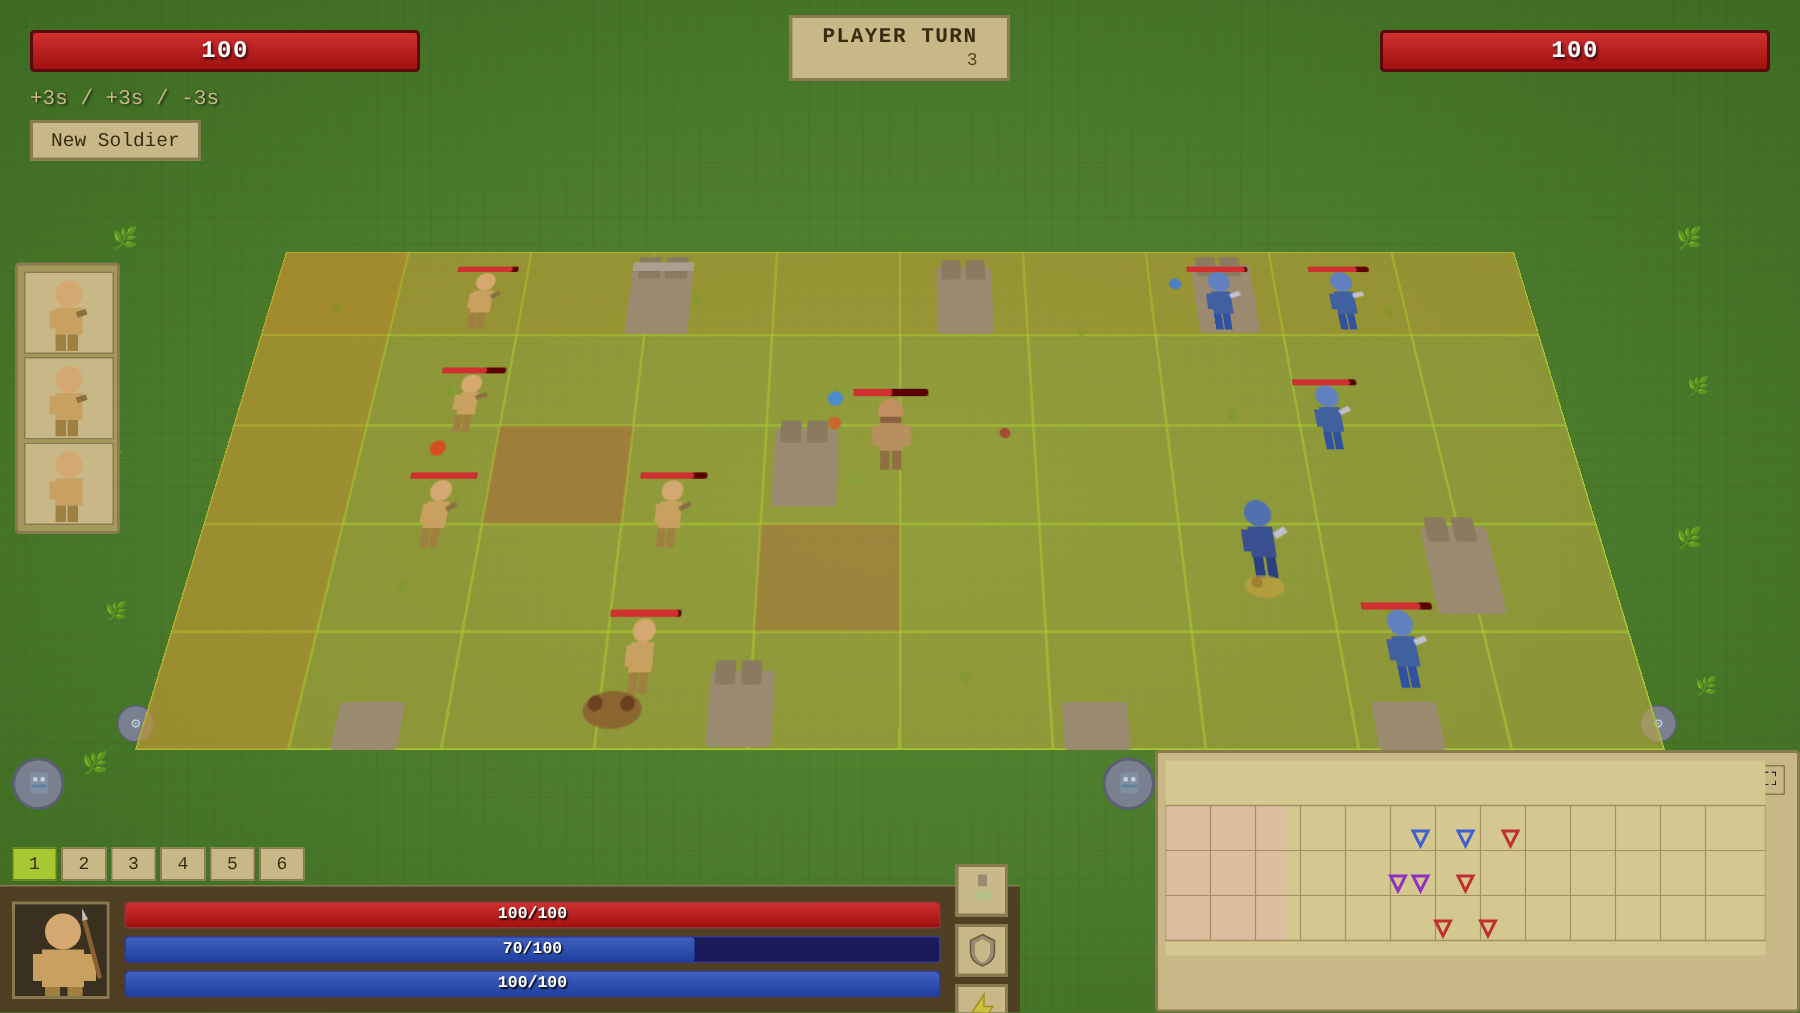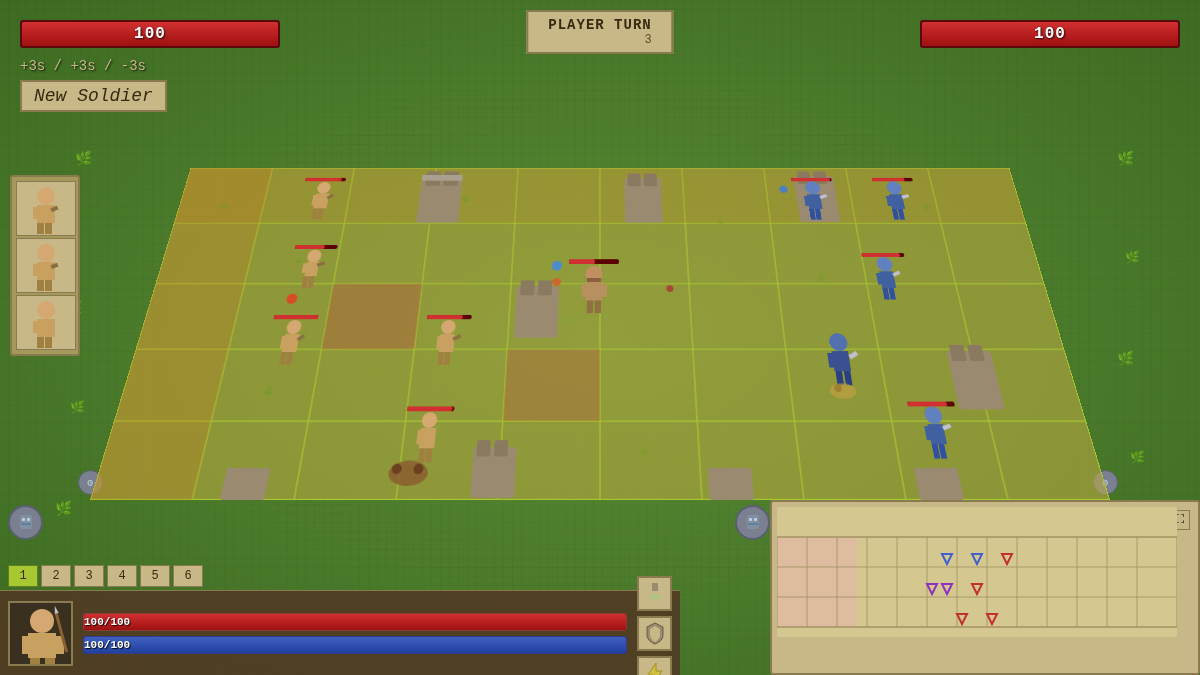--- a/index.html
+++ b/index.html
@@ -146,25 +146,24 @@
     }
 
     
     #new-soldier-btn {
       position: absolute;
       top: 80px;
       left: 20px;
       background: #c8b888;
       border: 2px solid #8a7a50;
       padding: 4px 12px;
-      font-size: 18px;
+      font-size: 13px;
       color: #3a2a10;
       font-family: 'Courier New', monospace;
       cursor: pointer;
-      font-style: italic;
     }
 
     
     #unit-panel-left {
       position: absolute;
       top: 175px;
       left: 10px;
       width: 70px;
       background: rgba(180, 160, 100, 0.85);
       border: 2px solid #8a7a50;
@@ -251,21 +250,21 @@
 
     .stat-bar {
       flex: 1;
       height: 18px;
       background: #5a1a1a;
       border: 1px solid #8a3a3a;
       border-radius: 2px;
       position: relative;
       display: flex;
       align-items: center;
-      justify-content: flex-start;
+      justify-content: center;
     }
     .stat-bar.hp .stat-fill {
       background: linear-gradient(to bottom, #d03030, #a01010);
     }
     .stat-bar.stamina .stat-fill {
       background: linear-gradient(to bottom, #4060c0, #2040a0);
     }
     .stat-bar.stamina {
       background: #1a1a5a;
       border-color: #3a3a8a;
@@ -683,20 +682,26 @@
 
     <div id="unit-bars">
 
       <div class="stat-bar-container">
         <div class="stat-bar hp">
           <div class="stat-fill" style="width:100%;background:linear-gradient(to bottom,#d03030,#a01010);"></div>
           <span class="stat-text">100/100</span>
         </div>
       </div>
 
+      <div class="stat-bar-container">
+        <div class="stat-bar stamina">
+          <div class="stat-fill" style="width:70%;background:linear-gradient(to bottom,#4060c0,#2040a0);"></div>
+          <span class="stat-text">70/100</span>
+        </div>
+      </div>
 
       <div class="stat-bar-container">
         <div class="stat-bar stamina">
           <div class="stat-fill" style="width:100%;background:linear-gradient(to bottom,#4060c0,#2040a0);"></div>
           <span class="stat-text">100/100</span>
         </div>
       </div>
     </div>
 
     <div id="unit-actions">

